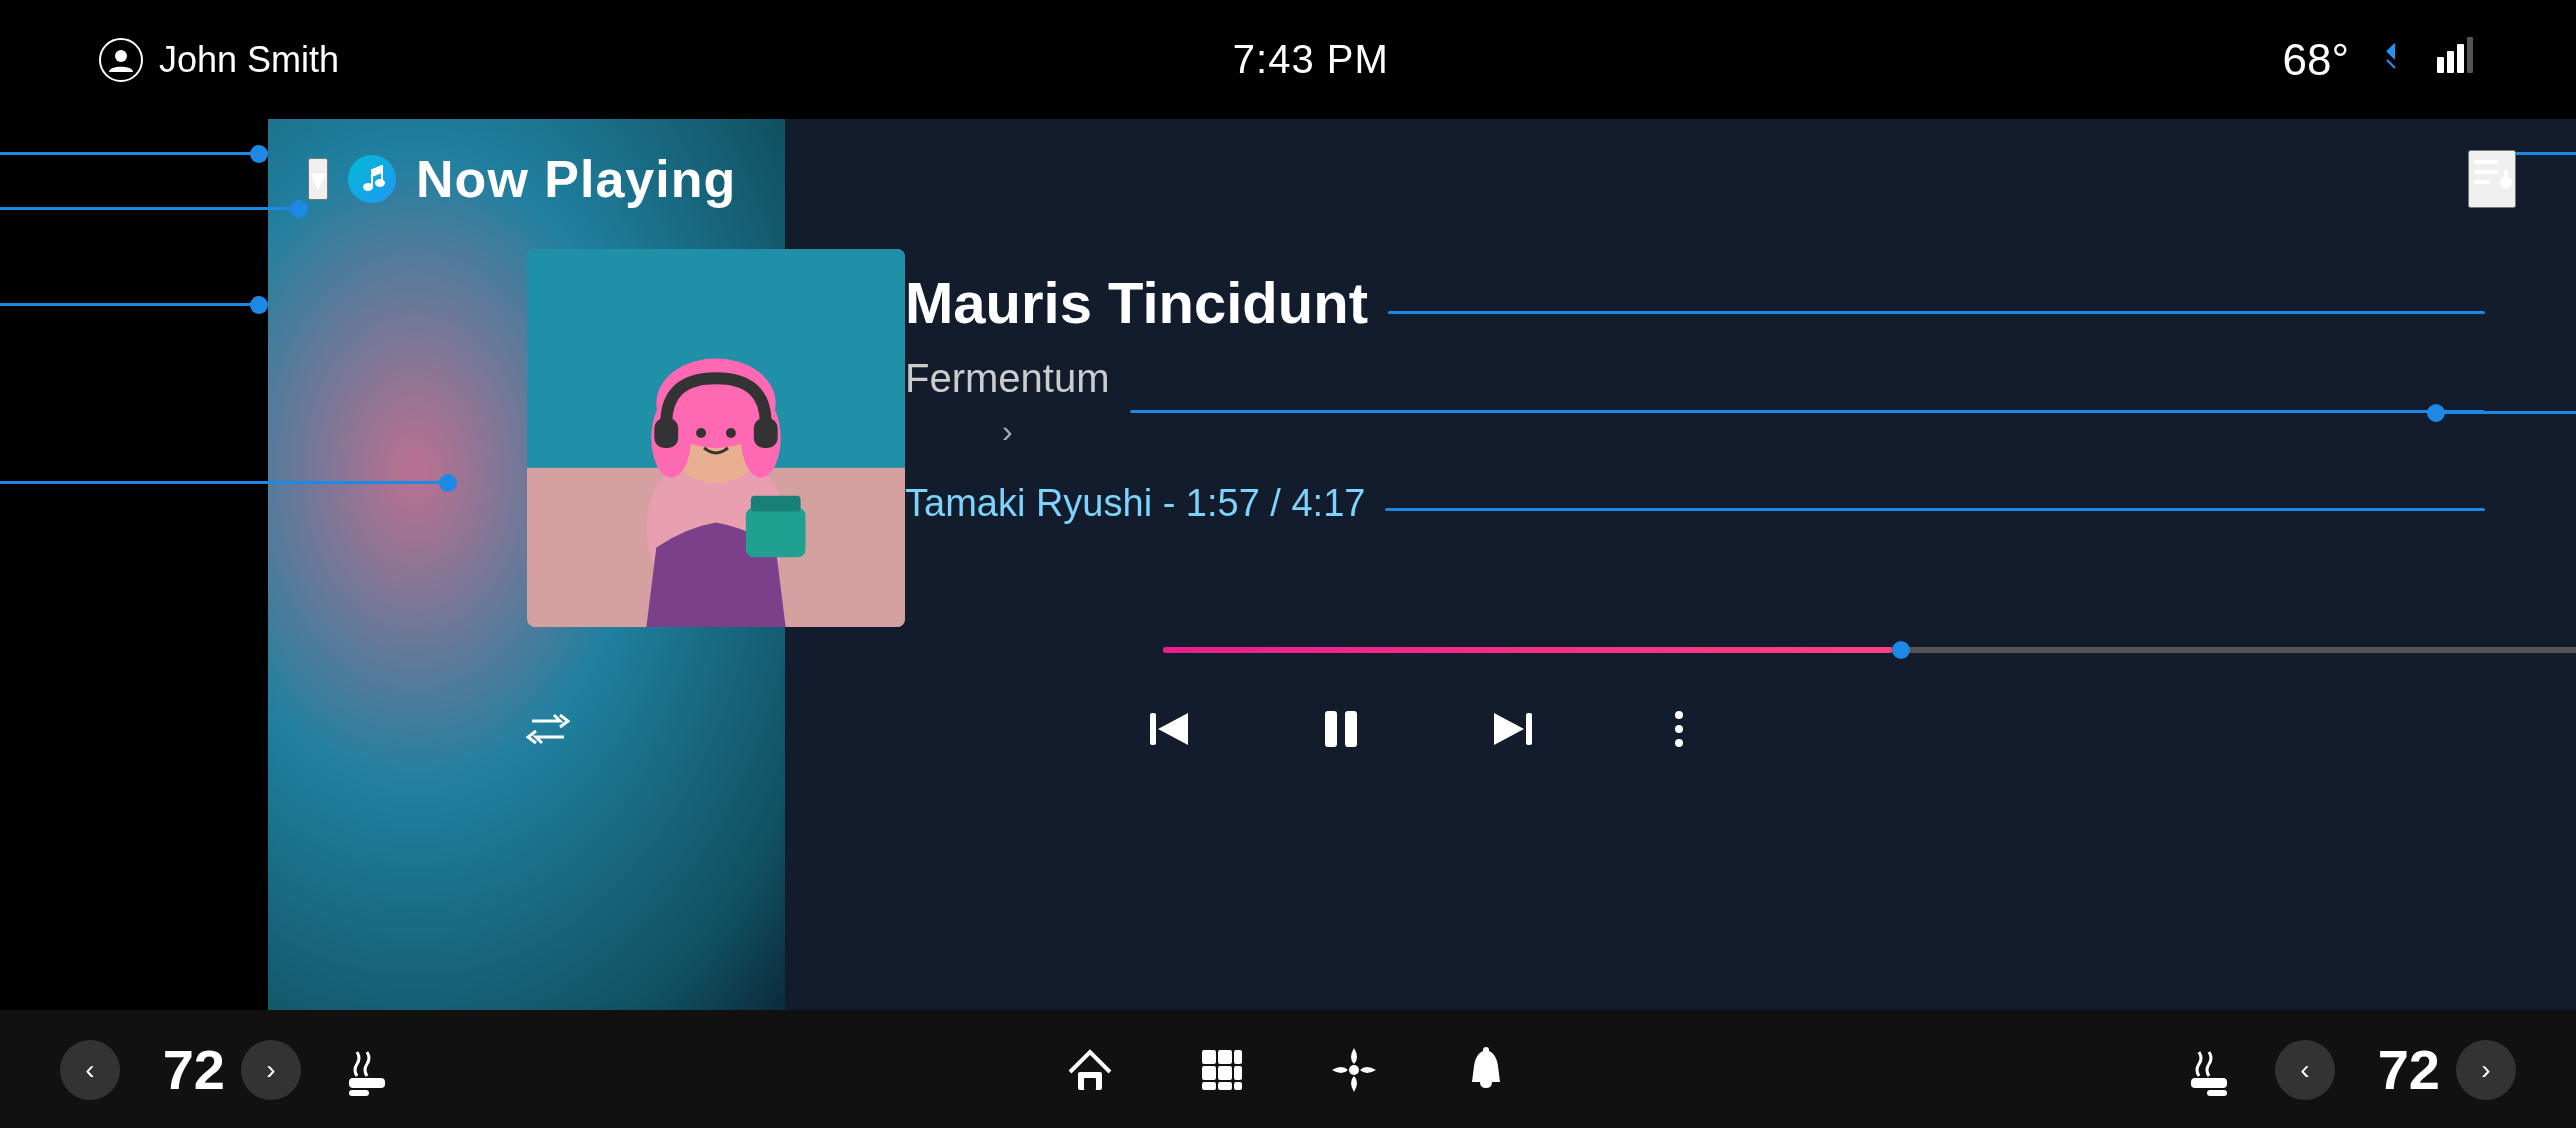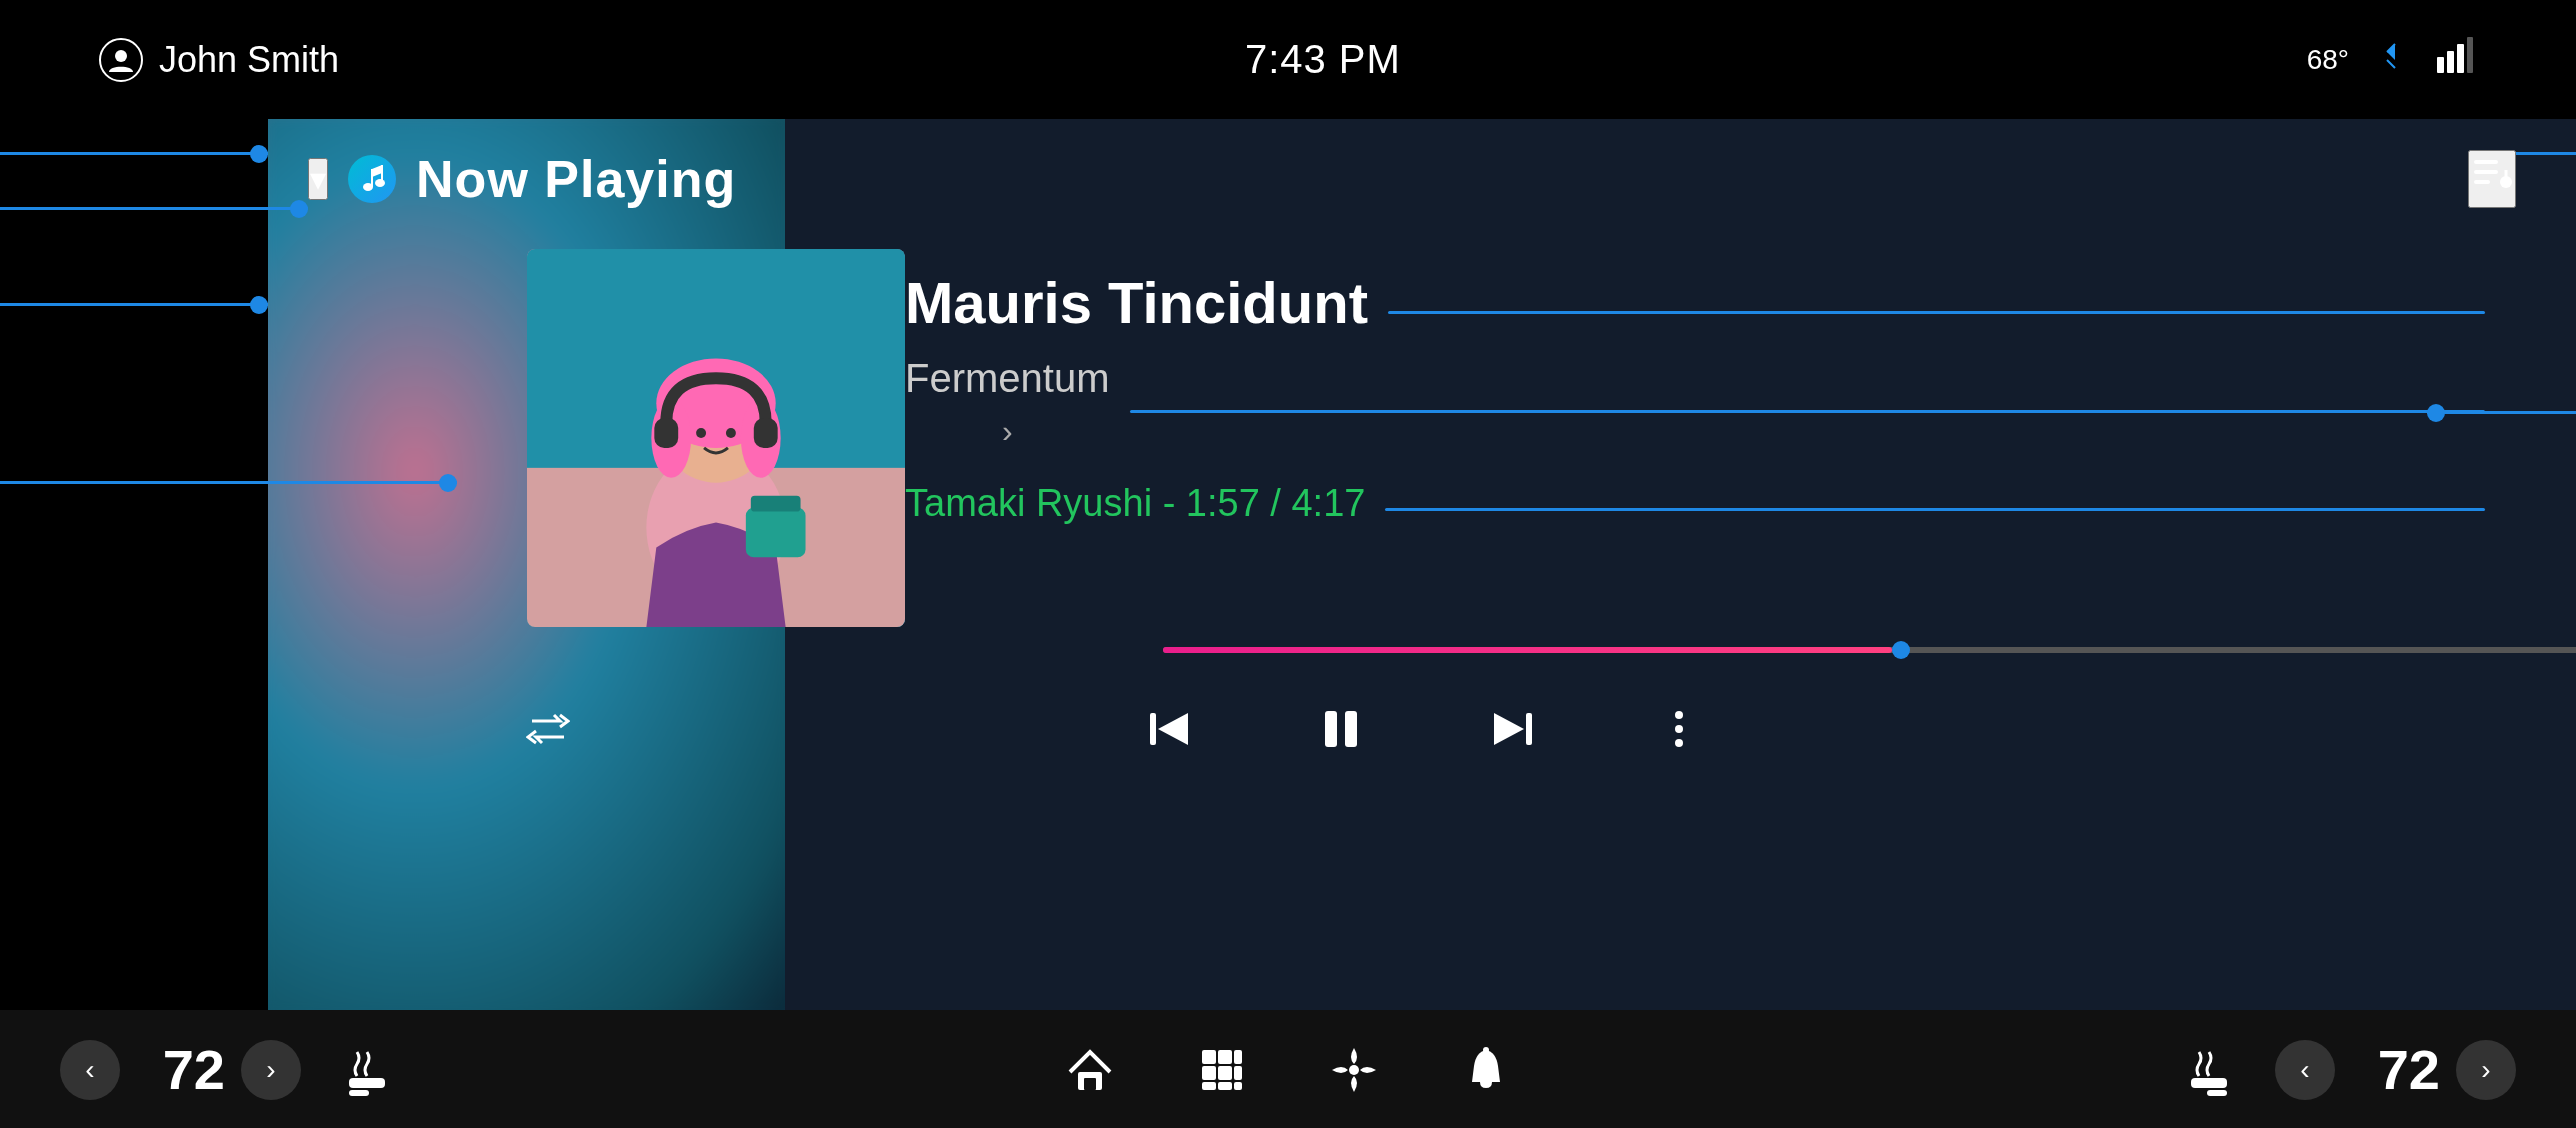--- a/index.html
+++ b/index.html
@@ -53,21 +53,21 @@
     }
 
     .status-right {
       display: flex;
       align-items: center;
       gap: 28px;
       font-size: 36px;
     }
 
     .status-temp {
-      font-size: 28px;
+      font-size: 44px;
     }
 
     .bluetooth-icon {
       font-size: 36px;
       color: #2196F3;
     }
 
     
     .player-panel {
       position: absolute;
@@ -187,21 +187,21 @@
       flex-direction: column;
     }
 
     .chevron-right {
       font-size: 32px;
       color: #aaa;
     }
 
     .song-artist-time {
       font-size: 38px;
-      color: #22c55e;
+      color: #7dd3fc;
       margin-bottom: 12px;
     }
 
     
     .progress-section {
       position: relative;
       margin: 0 60px 30px 60px;
       z-index: 5;
     }
 

